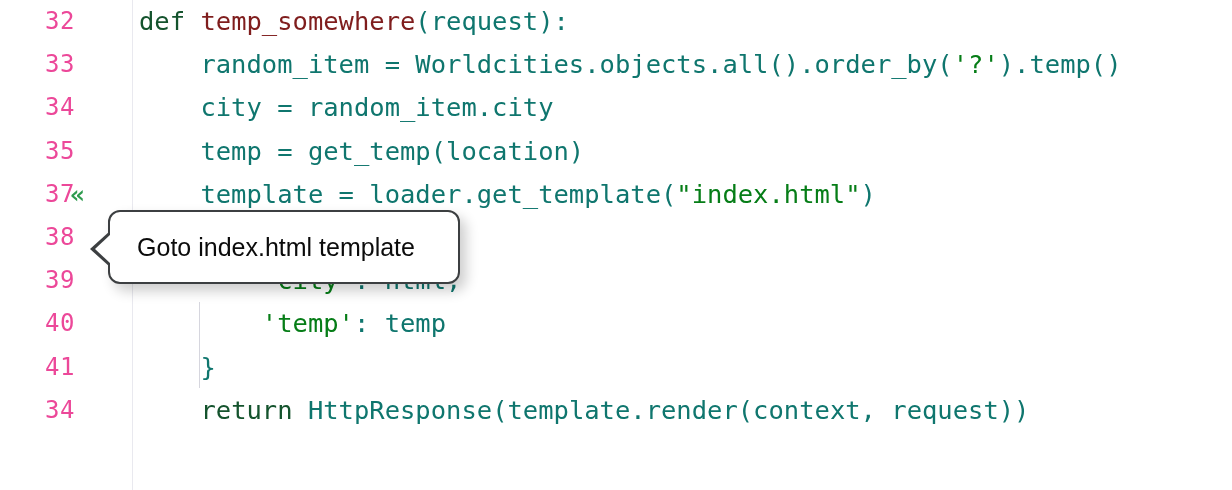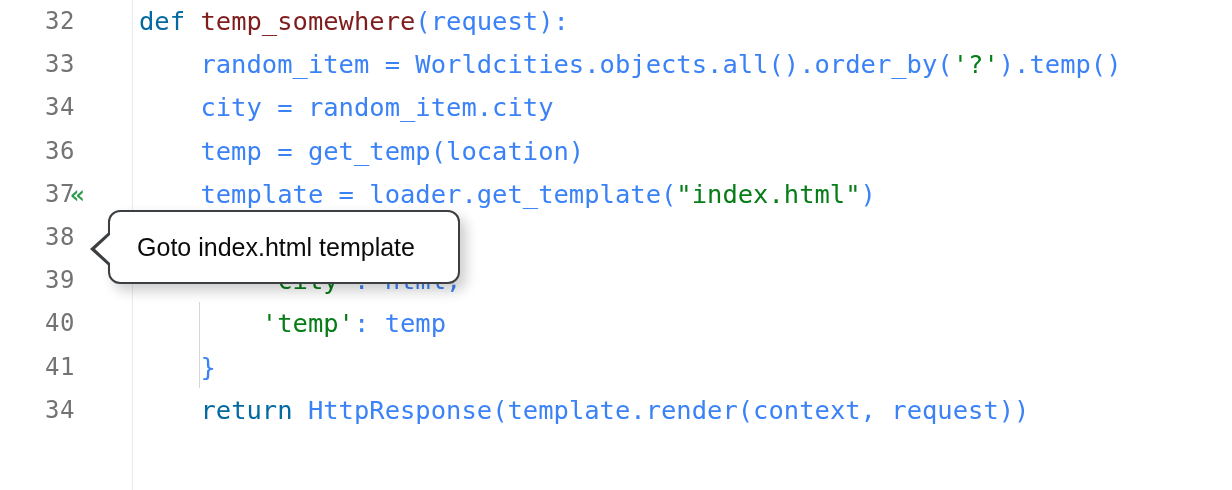--- a/index.html
+++ b/index.html
@@ -36,21 +36,21 @@
     position: relative;
     height: 43.2px;
     line-height: 43.2px;
   }
   .line-no {
     position: absolute;
     right: 57px;
     top: 0;
     font-family: "DejaVu Sans Mono", monospace;
     font-size: 24px;
-    color: #737373;
+    color: #ec4899;
     letter-spacing: 0.5px;
   }
   .gutter-icon {
     position: absolute;
     left: 70px;
     top: 0;
     font-family: "DejaVu Sans Mono", monospace;
     font-size: 25px;
     font-weight: bold;
     color: #2e9b4f;
@@ -77,24 +77,24 @@
     padding-left: 6px;
   }
   .indent-guide {
     position: absolute;
     left: 66px;
     width: 1px;
     background: #d6d6de;
   }
 
   
-  .kw   { color: #0369a1; }
+  .kw   { color: #14532d; }
   .fn   { color: #7f1d1d; }
   .str  { color: #067d17; }
-  .pl   { color: #3b82f6; }
+  .pl   { color: #0f766e; }
 
   
   .tooltip {
     position: absolute;
     left: 108px;
     top: 210px;
     width: 352px;
     height: 74px;
     background: #ffffff;
     border: 2.5px solid #3c3f41;
@@ -147,21 +147,21 @@
       <div class="gutter-row">
         <span class="line-no">32</span>
       </div>
       <div class="gutter-row">
         <span class="line-no">33</span>
       </div>
       <div class="gutter-row">
         <span class="line-no">34</span>
       </div>
       <div class="gutter-row">
-        <span class="line-no">36</span>
+        <span class="line-no">35</span>
       </div>
       <div class="gutter-row">
         <span class="line-no">37</span>
         <span class="gutter-icon">«</span>
       </div>
       <div class="gutter-row">
         <span class="line-no">38</span>
       </div>
       <div class="gutter-row">
         <span class="line-no">39</span>

